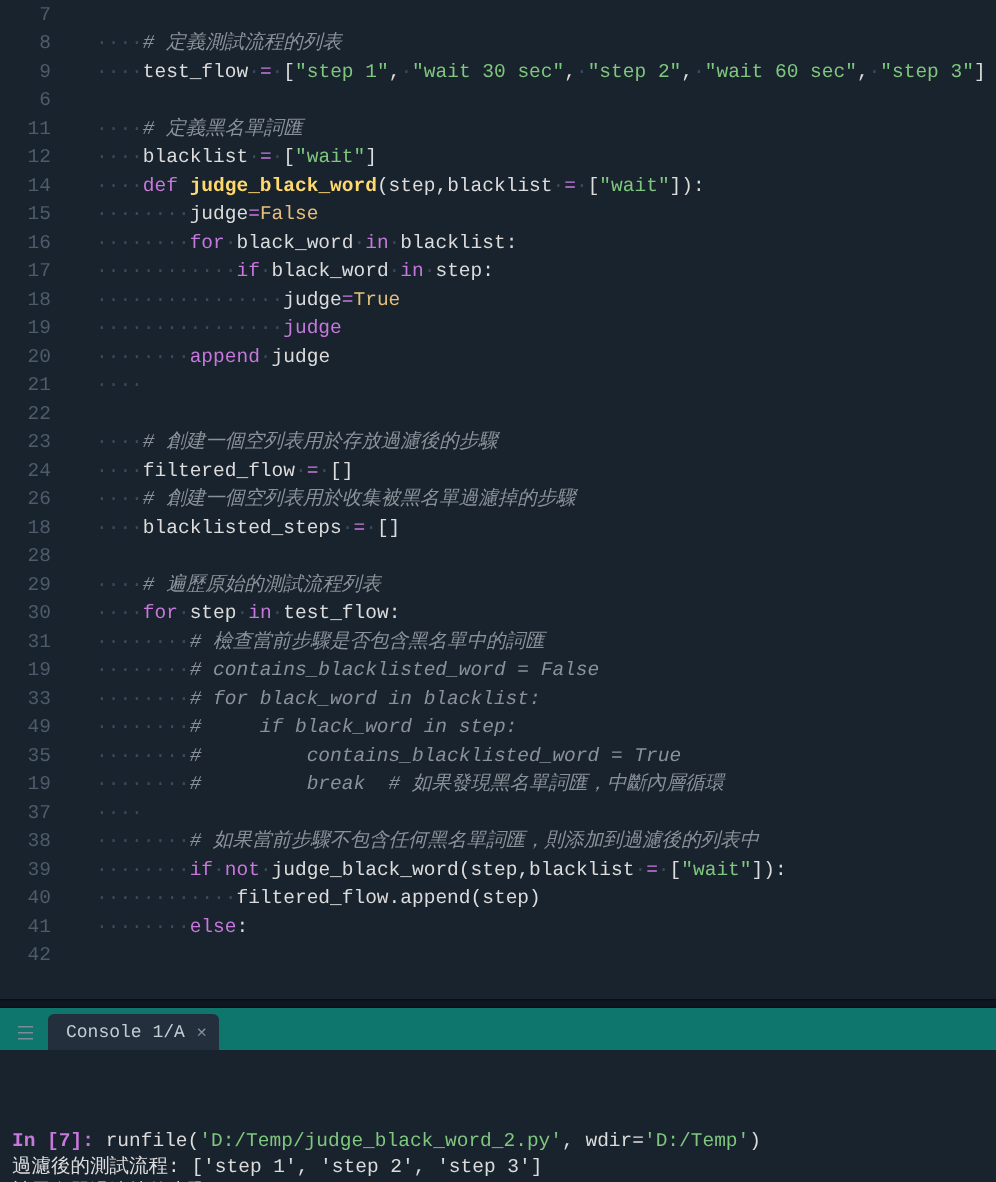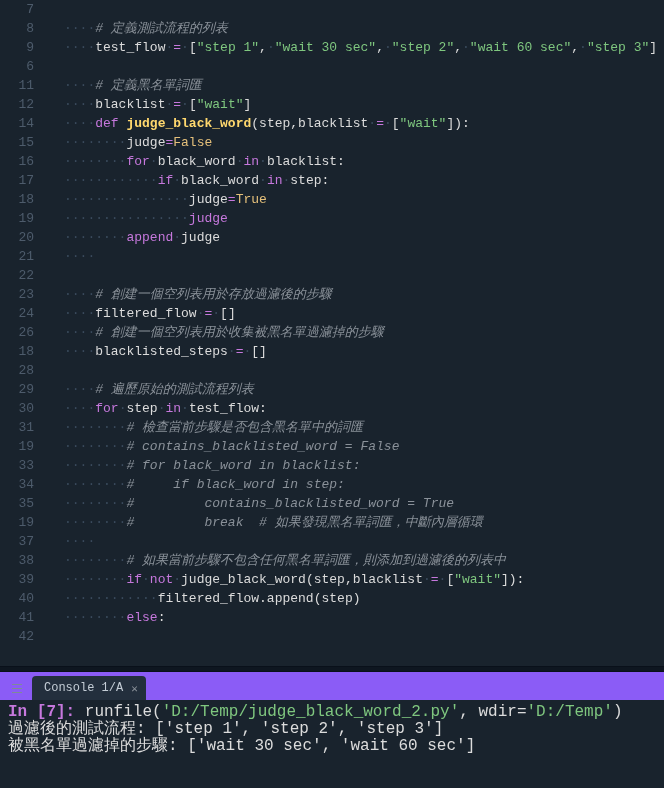--- a/index.html
+++ b/index.html
@@ -54,21 +54,21 @@
     cursor: ns-resize;
   }
   .console-pane {
     height: 116px;
     background: #19232d;
     display: flex;
     flex-direction: column;
   }
   .tab-bar {
     height: 28px;
-    background: #8b5cf6;
+    background: #0f766e;
     display: flex;
     align-items: flex-end;
     padding-left: 6px;
     gap: 2px;
   }
   .tab {
     background: #232f3d;
     color: #c4cdd6;
     padding: 4px 8px 4px 12px;
     border-radius: 4px 4px 0 0;
@@ -93,25 +93,26 @@
     padding: 0 6px;
     margin-right: 2px;
   }
   .hamburger div {
     height: 1px;
     background: #7e8a97;
   }
   .console-body {
     flex: 1;
     padding: 4px 8px;
-    font-size: 16px;
+    font-size: 13px;
     line-height: 17px;
     color: #c4cdd6;
     white-space: pre;
     overflow: hidden;
+    margin-top: 48px;
   }
   .prompt-pfx { color: #c678dd; font-weight: bold; }
   .con-str { color: #7fc77f; }
 </style>
 </head>
 <body>
 
 <div class="editor-pane">
   <div id="code-container">
       <div class="code-line"><div class="gutter">7</div><div class="code"><span></span></div></div>
@@ -132,21 +133,21 @@
       <div class="code-line"><div class="gutter">23</div><div class="code"><span class="ws">····</span><span class="cmt"># 創建一個空列表用於存放過濾後的步驟</span></div></div>
       <div class="code-line"><div class="gutter">24</div><div class="code"><span class="ws">····</span><span class="id">filtered_flow</span><span class="ws">·</span><span class="op">=</span><span class="ws">·</span><span class="pn">[]</span></div></div>
       <div class="code-line"><div class="gutter">26</div><div class="code"><span class="ws">····</span><span class="cmt"># 創建一個空列表用於收集被黑名單過濾掉的步驟</span></div></div>
       <div class="code-line"><div class="gutter">18</div><div class="code"><span class="ws">····</span><span class="id">blacklisted_steps</span><span class="ws">·</span><span class="op">=</span><span class="ws">·</span><span class="pn">[]</span></div></div>
       <div class="code-line"><div class="gutter">28</div><div class="code"><span></span></div></div>
       <div class="code-line"><div class="gutter">29</div><div class="code"><span class="ws">····</span><span class="cmt"># 遍歷原始的測試流程列表</span></div></div>
       <div class="code-line"><div class="gutter">30</div><div class="code"><span class="ws">····</span><span class="kw">for</span><span class="ws">·</span><span class="id">step</span><span class="ws">·</span><span class="kw">in</span><span class="ws">·</span><span class="id">test_flow</span><span class="pn">:</span></div></div>
       <div class="code-line"><div class="gutter">31</div><div class="code"><span class="ws">········</span><span class="cmt"># 檢查當前步驟是否包含黑名單中的詞匯</span></div></div>
       <div class="code-line"><div class="gutter">19</div><div class="code"><span class="ws">········</span><span class="cmt"># contains_blacklisted_word = False</span></div></div>
       <div class="code-line"><div class="gutter">33</div><div class="code"><span class="ws">········</span><span class="cmt"># for black_word in blacklist:</span></div></div>
-      <div class="code-line"><div class="gutter">34</div><div class="code"><span class="ws">········</span><span class="cmt">#     if black_word in step:</span></div></div>
+      <div class="code-line"><div class="gutter">49</div><div class="code"><span class="ws">········</span><span class="cmt">#     if black_word in step:</span></div></div>
       <div class="code-line"><div class="gutter">35</div><div class="code"><span class="ws">········</span><span class="cmt">#         contains_blacklisted_word = True</span></div></div>
       <div class="code-line"><div class="gutter">19</div><div class="code"><span class="ws">········</span><span class="cmt">#         break  # 如果發現黑名單詞匯，中斷內層循環</span></div></div>
       <div class="code-line"><div class="gutter">37</div><div class="code"><span class="ws">····</span></div></div>
       <div class="code-line"><div class="gutter">38</div><div class="code"><span class="ws">········</span><span class="cmt"># 如果當前步驟不包含任何黑名單詞匯，則添加到過濾後的列表中</span></div></div>
       <div class="code-line"><div class="gutter">39</div><div class="code"><span class="ws">········</span><span class="kw">if</span><span class="ws">·</span><span class="kw">not</span><span class="ws">·</span><span class="id">judge_black_word</span><span class="pn">(</span><span class="id">step</span><span class="pn">,</span><span class="id">blacklist</span><span class="ws">·</span><span class="op">=</span><span class="ws">·</span><span class="pn">[</span><span class="str">"wait"</span><span class="pn">]):</span></div></div>
       <div class="code-line"><div class="gutter">40</div><div class="code"><span class="ws">············</span><span class="id">filtered_flow</span><span class="pn">.</span><span class="id">append</span><span class="pn">(</span><span class="id">step</span><span class="pn">)</span></div></div>
       <div class="code-line"><div class="gutter">41</div><div class="code"><span class="ws">········</span><span class="kw">else</span><span class="pn">:</span></div></div>
       <div class="code-line"><div class="gutter">42</div><div class="code"></div></div>
     </div>
 </div>

